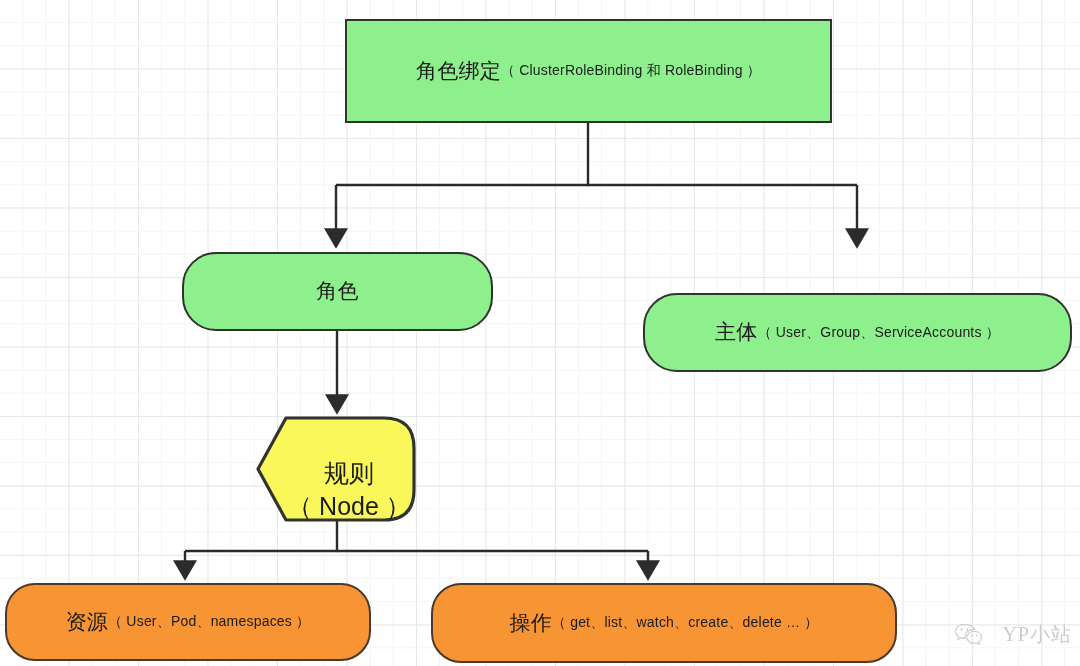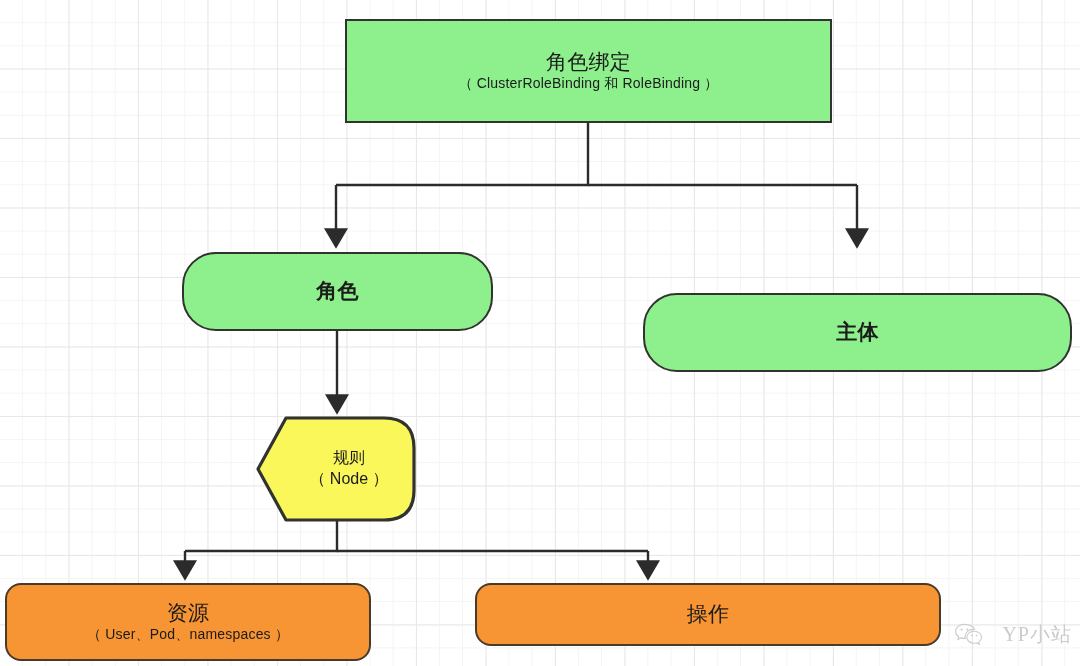--- a/index.html
+++ b/index.html
@@ -31,48 +31,48 @@
     left: 0;
     top: 0;
     width: 1080px;
     height: 666px;
     pointer-events: none;
   }
   .node {
     position: absolute;
     box-sizing: border-box;
     display: flex;
-    flex-direction: column;
+    flex-direction: row;
     align-items: center;
     justify-content: center;
     text-align: center;
     color: #1b1b1b;
     line-height: 1.26;
     letter-spacing: 0.2px;
     border: 2.5px solid #30332f;
   }
   .node .l1 { font-size: 21px; }
   .node .l2 { font-size: 14px; }
   .green { background: #8df08d; }
   .orange { background: #f79433; border-color: #4a3a2a; }
   .rect { border-radius: 0; }
-  .round { border-radius: 34px; font-weight: bold; }
-  .round-orange { border-radius: 16px; }
+  .round { border-radius: 34px; }
+  .round-orange { border-radius: 30px; }
 
   
   #node-rule {
     position: absolute;
     display: flex;
     flex-direction: column;
     align-items: center;
-    justify-content: center;
+    justify-content: flex-end;
     text-align: center;
     color: #1b1b1b;
     line-height: 1.3;
-    font-size: 16px;
+    font-size: 25px;
     padding-left: 26px;
     box-sizing: border-box;
   }
   #node-rule .rule-bg {
     position: absolute;
     left: 0; top: 0; right: 0; bottom: 0;
     z-index: 0;
   }
   #node-rule .rule-text {
     position: relative;
@@ -129,39 +129,41 @@
     <div class="l1">角色绑定</div>
     <div class="l2">（ ClusterRoleBinding 和 RoleBinding ）</div>
   </div>
 
   <div class="node green round" id="node-role" style="left:182px; top:252px; width:311px; height:79px;">
     <div class="l1">角色</div>
   </div>
 
   <div class="node green round" id="node-subject" style="left:643px; top:252px; width:429px; height:79px;margin-top:41px;">
     <div class="l1">主体</div>
+    <div class="l2">（ User、Group、ServiceAccounts ）</div>
   </div>
 
   <div id="node-rule" style="left:256px; top:416px; width:160px; height:106px;">
     <svg class="rule-bg" viewBox="0 0 160 106" preserveAspectRatio="none">
       <path d="M30,2 L128,2 Q158,2 158,32 L158,74 Q158,104 128,104 L30,104 L2,53 Z" fill="#faf75a" stroke="#30332f" stroke-width="3.2" stroke-linejoin="round"></path>
     </svg>
     <div class="rule-text">
       <div>规则</div>
       <div>（ Node ）</div>
     </div>
   </div>
 
   <div class="node orange round-orange" id="node-resource" style="left:5px; top:583px; width:366px; height:78px;">
     <div class="l1">资源</div>
     <div class="l2">（ User、Pod、namespaces ）</div>
   </div>
 
-  <div class="node orange round-orange" id="node-verbs" style="left:431px; top:583px; width:466px; height:63px;margin-left:44px;">
+  <div class="node orange round-orange" id="node-verbs" style="left:431px; top:583px; width:466px; height:80px;">
     <div class="l1">操作</div>
+    <div class="l2">（ get、list、watch、create、delete … ）</div>
   </div>
 
   <div id="watermark">
     <svg width="30" height="26" viewBox="0 0 30 26">
       <path d="M10.5,2.2 C5.4,2.2 1.6,5.5 1.6,9.4 c0,2.2 1.2,4.1 3.2,5.4 l-0.8,2.6 l2.9,-1.5 c1.1,0.3 2.3,0.5 3.6,0.5 c0.3,0 0.6,0 0.9,0 c-0.2,-0.6 -0.3,-1.2 -0.3,-1.9 c0,-4 3.8,-7.1 8.5,-7.1 c0.3,0 0.6,0 0.9,0 C19.8,4.8 15.6,2.2 10.5,2.2 z" fill="none" stroke="#c9c9cc" stroke-width="1.1"></path>
       <circle cx="7.6" cy="7.6" r="1.05" fill="#c9c9cc"></circle>
       <circle cx="13.4" cy="7.6" r="1.05" fill="#c9c9cc"></circle>
       <path d="M20.2,9.3 c-4.2,0 -7.4,2.7 -7.4,6 c0,3.3 3.2,6 7.4,6 c0.9,0 1.8,-0.1 2.6,-0.4 l2.6,1.3 l-0.7,-2.2 c1.7,-1.1 2.9,-2.8 2.9,-4.7 C27.6,12 24.4,9.3 20.2,9.3 z" fill="none" stroke="#c9c9cc" stroke-width="1.1"></path>
       <circle cx="17.9" cy="13.6" r="0.9" fill="#c9c9cc"></circle>
       <circle cx="22.6" cy="13.6" r="0.9" fill="#c9c9cc"></circle>

